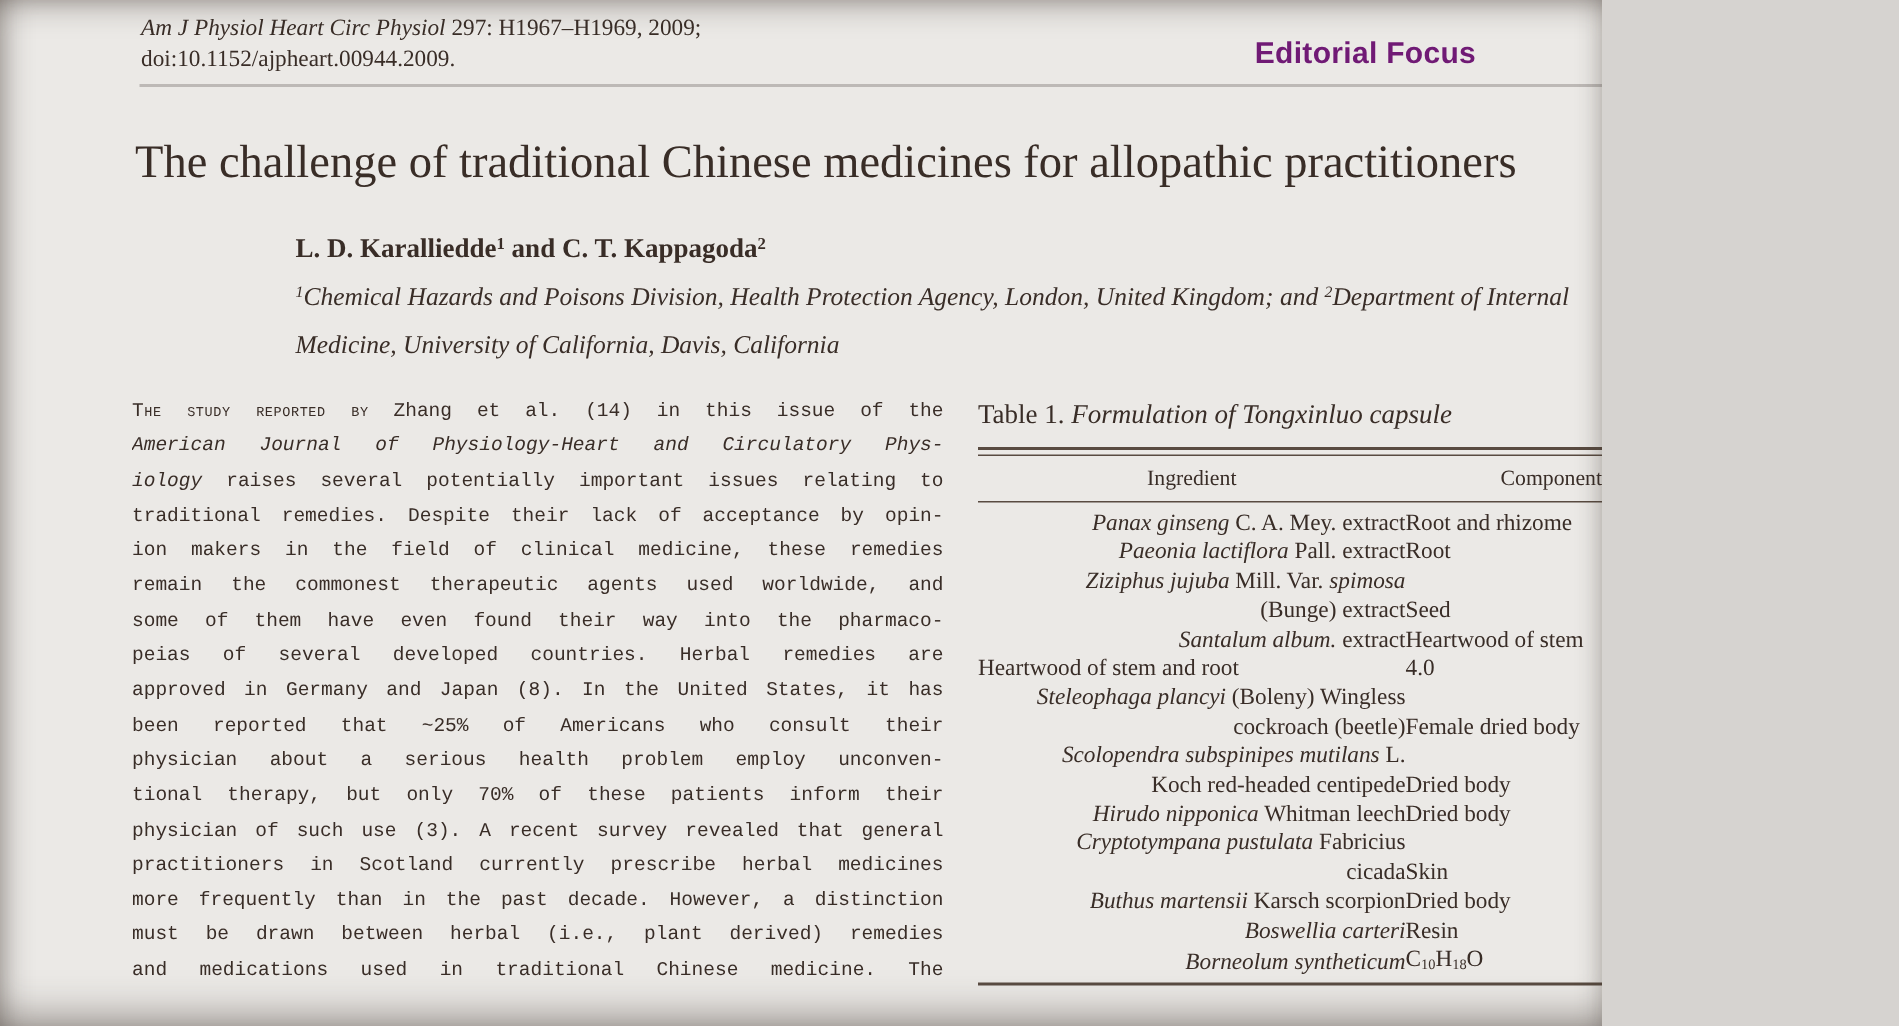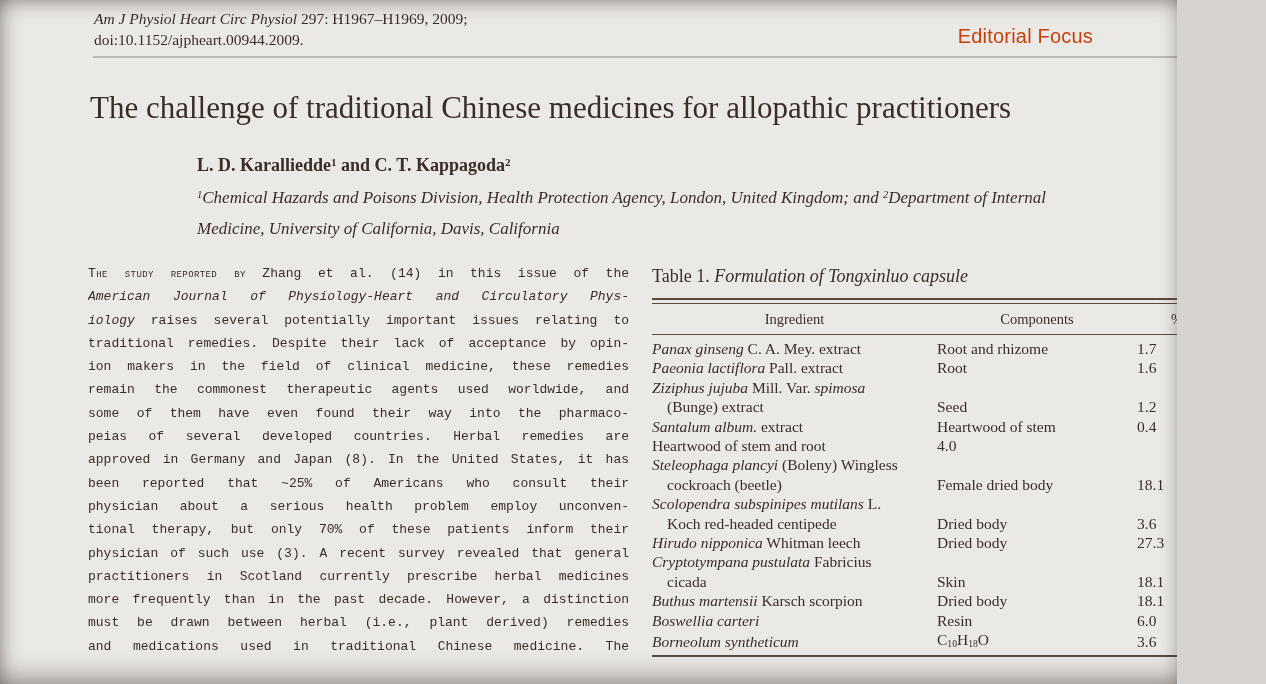--- a/index.html
+++ b/index.html
@@ -1,39 +1,39 @@
 <!DOCTYPE html>
 <html><head>
 <meta charset="utf-8">
 <style>
   html,body{margin:0;padding:0;background:#d6d3d0;}
   .page{
-    position:relative;width:1177px;height:684px;overflow:hidden;
+    position:relative;width:1068px;height:684px;overflow:hidden;
     background:#ebe9e6;
     font-family:"Liberation Serif", serif;
     color:#392d27;
   }
   .page::after{
     content:"";position:absolute;inset:0;pointer-events:none;
     box-shadow:
       inset 0 16px 20px -14px rgba(72,62,56,.5),
       inset 0 -22px 26px -16px rgba(72,62,56,.5),
       inset 16px 0 20px -14px rgba(72,62,56,.45),
       inset -14px 0 18px -14px rgba(72,62,56,.3);
   }
   .s-i{font-style:italic;}
   .s-sc{font-variant:small-caps;letter-spacing:.4px;}
   .s-sup{font-size:.62em;position:relative;top:-.45em;}
   .s-sub{font-size:.62em;position:relative;top:.25em;}
 
   .citation{position:absolute;left:94px;top:9px;font-size:15.5px;line-height:20.5px;}
   .section-label{
     position:absolute;right:84px;top:25px;
-    font-family:"Liberation Sans", sans-serif;font-weight:normal;
-    font-size:20px;color:#c2410c;letter-spacing:.2px;
+    font-family:"Liberation Sans", sans-serif;font-weight:bold;
+    font-size:20px;color:#701a75;letter-spacing:.2px;
   }
   .header-rule{position:absolute;left:93px;top:56px;width:1088px;height:2px;background:#bdb9b6;}
 
   .title{position:absolute;left:90px;top:90px;width:1100px;font-size:31px;font-weight:normal;margin:0;}
 
   .authors{position:absolute;left:197px;top:155px;font-size:18px;font-weight:bold;}
   .affiliation{position:absolute;left:197px;top:184px;width:990px;font-size:17px;font-style:italic;line-height:28.5px;}
 
   .body-col{position:absolute;left:88px;top:262px;width:541px;font-size:13px;font-family:Liberation Mono, monospace;}
   .body-line{
@@ -45,21 +45,21 @@
   .table-wrap{position:absolute;left:652px;top:266px;width:531px;}
   .table-caption{font-size:18px;margin:0 0 11px 0;}
   .rule-double{height:3px;border-top:2px solid #594b41;border-bottom:1px solid #594b41;}
   .rule-single{border-top:1.5px solid #594b41;}
   .rule-bottom{border-top:2px solid #594b41;margin-top:3px;}
   .thead{display:grid;grid-template-columns:285px 1fr 46px;padding:7px 0 6px 0;font-size:14.5px;}
   .th{text-align:center;}
   .th-pct{text-align:right;}
   .tbody{padding-top:4px;font-size:15.5px;}
   .trow{display:grid;grid-template-columns:285px 1fr 46px;align-items:end;}
-  .ing-line{line-height:19.4px;}
+  .ing-line{line-height:19.4px;text-align:right;}
   .ing-line.cont{padding-left:15px;}
   .td-comp{line-height:19.4px;padding-right:4px;}
   .td-pct{line-height:19.4px;text-align:left;}
 </style>
 </head>
 <body>
 
 <div class="page">
 
   <div class="citation">

